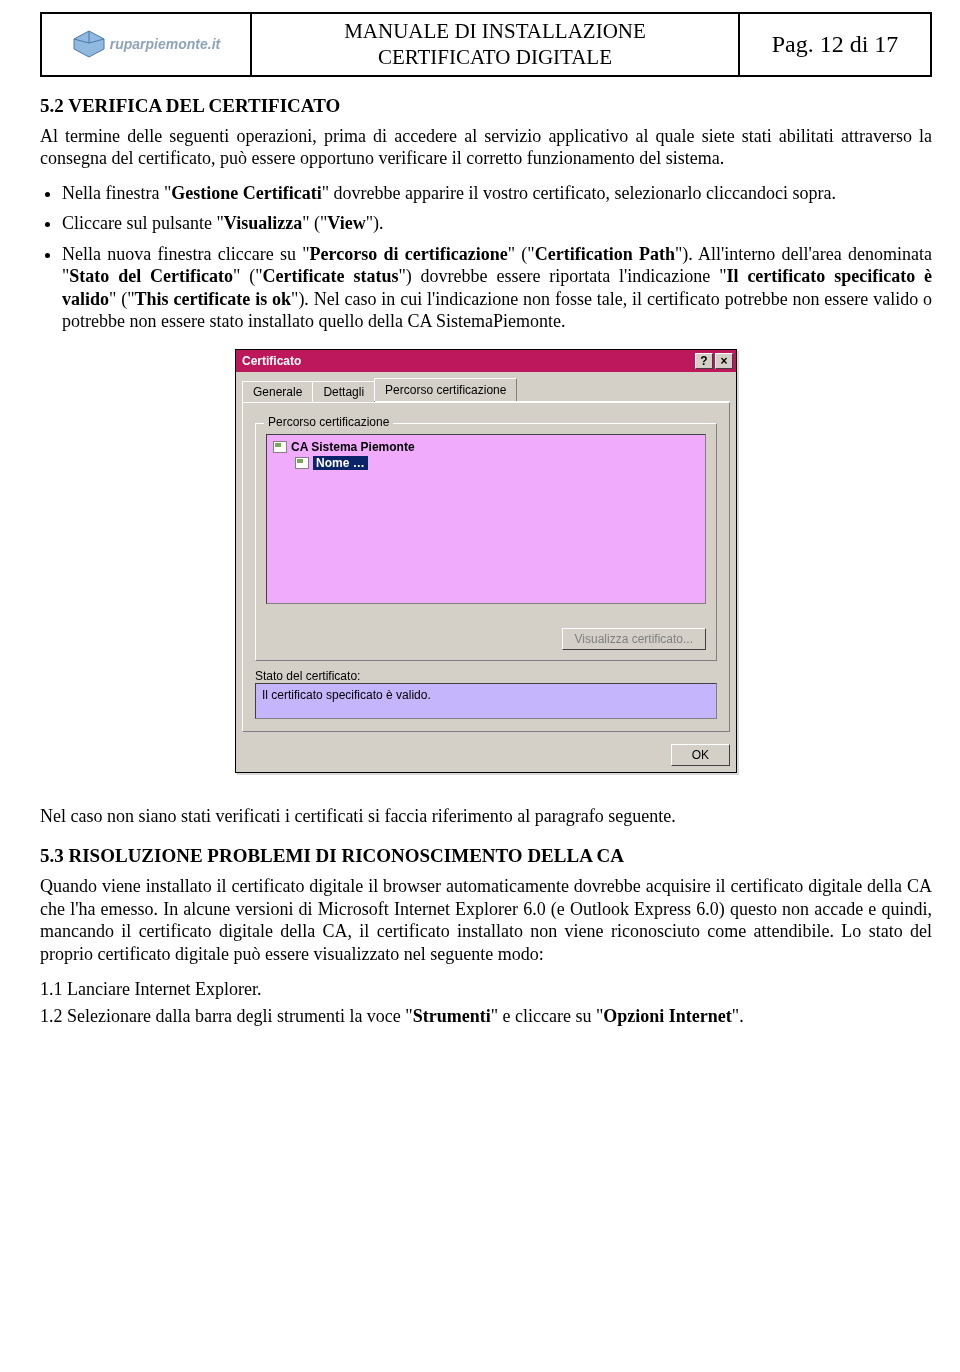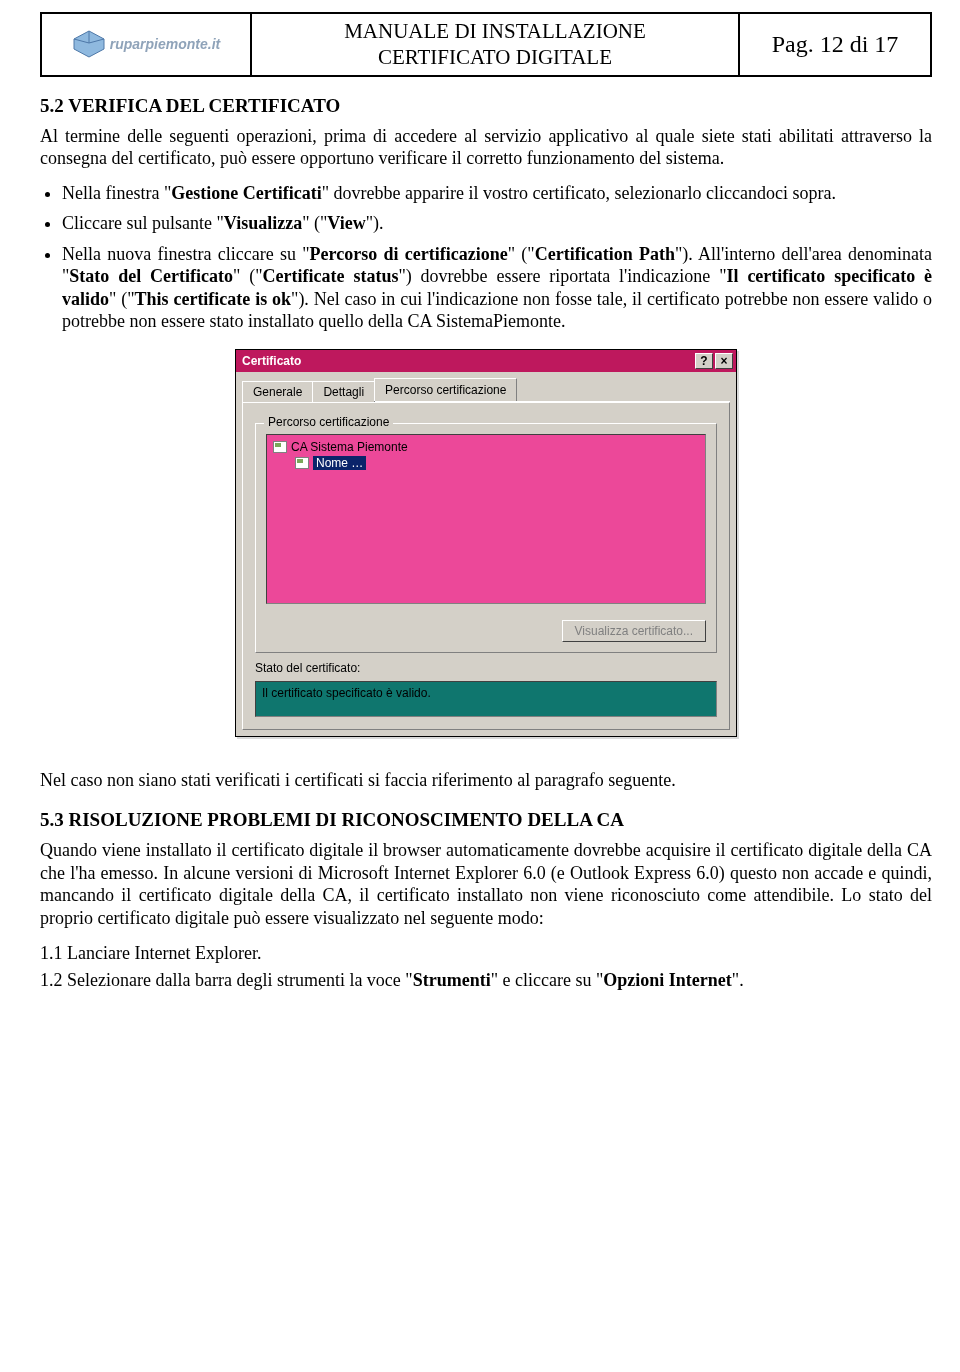--- a/index.html
+++ b/index.html
@@ -110,52 +110,53 @@
     border-top-color:#fff; border-left-color:#fff;
     padding:10px;
     position:relative;
     margin-top:8px;
   }
   .group-legend {
     position:absolute; top:-9px; left:8px;
     background:#d4d0c8; padding:0 4px;
   }
   .tree {
-    background:#ec4899;
+    background:#f0abfc;
     border:1px solid #808080;
     border-top-color:#404040; border-left-color:#404040;
     height: 170px;
     padding:4px;
     overflow:auto;
+    font-weight:bold;
   }
   .tree-row { display:flex; align-items:center; gap:4px; padding:1px 2px; }
   .tree-row.child { margin-left:22px; }
   .tree-sel { background:#0a246a; color:#fff; padding:0 3px; }
   .cert-ico { width:14px; height:12px; border:1px solid #808080; background:#fff; position:relative; }
   .cert-ico::before { content:""; position:absolute; left:1px; top:1px; width:6px; height:4px; background:#7aa85a; }
 
-  .btn-row { display:flex; justify-content:flex-end; margin-top:16px; }
+  .btn-row { display:flex; justify-content:flex-end; margin-top:24px; }
   .winbtn {
     background:#d4d0c8;
     border:1px solid #fff;
     border-right-color:#404040; border-bottom-color:#404040;
     padding: 3px 12px;
     font-family: Tahoma, Arial, sans-serif;
     font-size:12px;
     color:#808080;
   }
   .winbtn.enabled { color:#000; }
   .label-row { margin-top:8px; }
   .status-box {
-    background:#0f766e;
+    background:#c4b5fd;
     border:1px solid #808080;
     border-top-color:#404040; border-left-color:#404040;
     height:36px;
     padding:4px 6px;
-    margin-top:6px;
+    margin-top:0;
   }
   .dlg-actions { display:flex; justify-content:flex-end; padding:6px; background:#d4d0c8; }
   .dlg-actions .winbtn { padding: 3px 20px; }
 </style>
 </head>
 <body>
 
 <div class="page">
 
   <div class="hdr">
@@ -224,20 +225,23 @@
             <div class="btn-row">
               <button type="button" class="winbtn">Visualizza certificato...</button>
             </div>
           </div>
           <div class="label-row">Stato del certificato:</div>
           <div class="status-box">
             <span>Il certificato specificato è valido.</span>
           </div>
         </div>
       </div>
+      <div class="dlg-actions">
+        <button type="button" class="winbtn enabled">OK</button>
+      </div>
     </div>
   </div>
 
   <p class="body">Nel caso non siano stati verificati i certificati si faccia riferimento al paragrafo seguente.</p>
 
   <h2 class="sec">5.3 RISOLUZIONE PROBLEMI DI RICONOSCIMENTO DELLA CA</h2>
   <p class="body">Quando viene installato il certificato digitale il browser automaticamente dovrebbe acquisire il certificato digitale della CA che l'ha emesso. In alcune versioni di Microsoft Internet Explorer 6.0 (e Outlook Express 6.0) questo non accade e quindi, mancando il certificato digitale della CA, il certificato installato non viene riconosciuto come attendibile. Lo stato del proprio certificato digitale può essere visualizzato nel seguente modo:</p>
 
   <div class="steps">
     <div>1.1 Lanciare Internet Explorer.</div>

